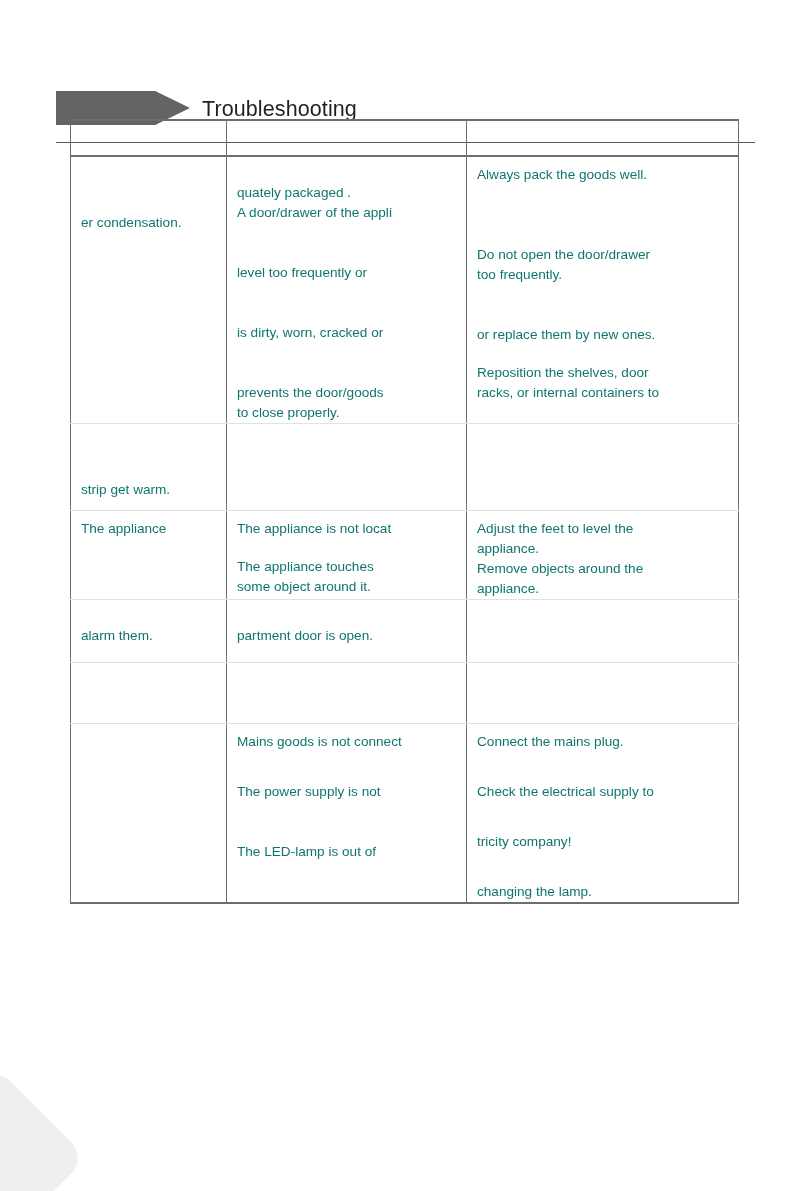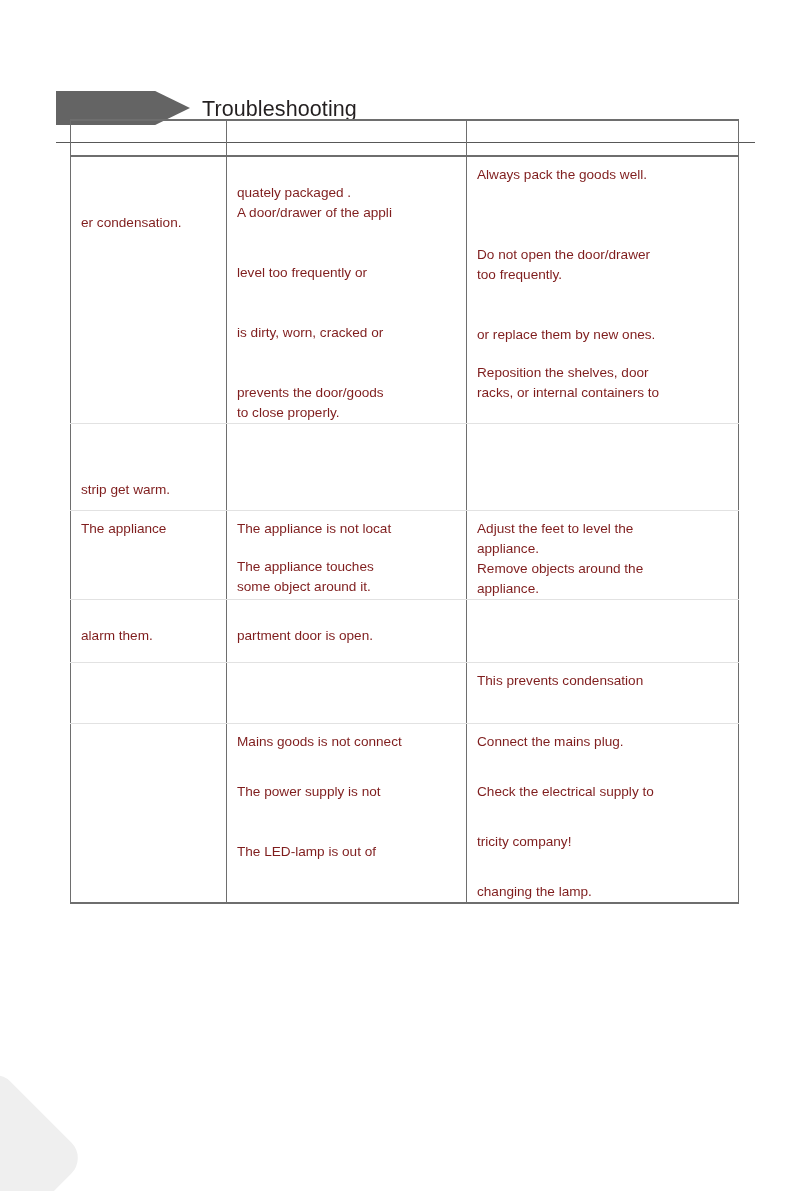--- a/index.html
+++ b/index.html
@@ -85,21 +85,21 @@
 
   table.trouble td {
     vertical-align: top;
     padding: 0;
     border-left: 1.6px solid #6e6e6e;
     border-right: 1.6px solid #6e6e6e;
     border-top: 1px solid #e2e2e2;
     border-bottom: 1px solid #e2e2e2;
     font-size: 13.6px;
     line-height: 20px;
-    color: #7f1d1d;
+    color: #0f766e;
     margin-left: 16px;
   }
   
   table.trouble tr.hdr-row td {
     border-top: 2.2px solid #6e6e6e;
     border-bottom: 2.2px solid #6e6e6e;
     height: 34px;
   }
   table.trouble tr.last-row td {
     border-bottom: 2.2px solid #6e6e6e;
@@ -266,21 +266,20 @@
         <div class="cell">
               <div style="height:60px"></div>
             </div>
       </td>
       <td>
             <div class="cell"></div>
           </td>
       <td>
         <div class="cell">
           <div style="height:8px"></div>
-          <p class="clip-line">This prevents condensation</p>
         </div>
       </td>
     </tr>
 
     <tr class="last-row">
       <td>
         <div class="cell">
               <div style="height:170px"></div>
             </div>
       </td>

